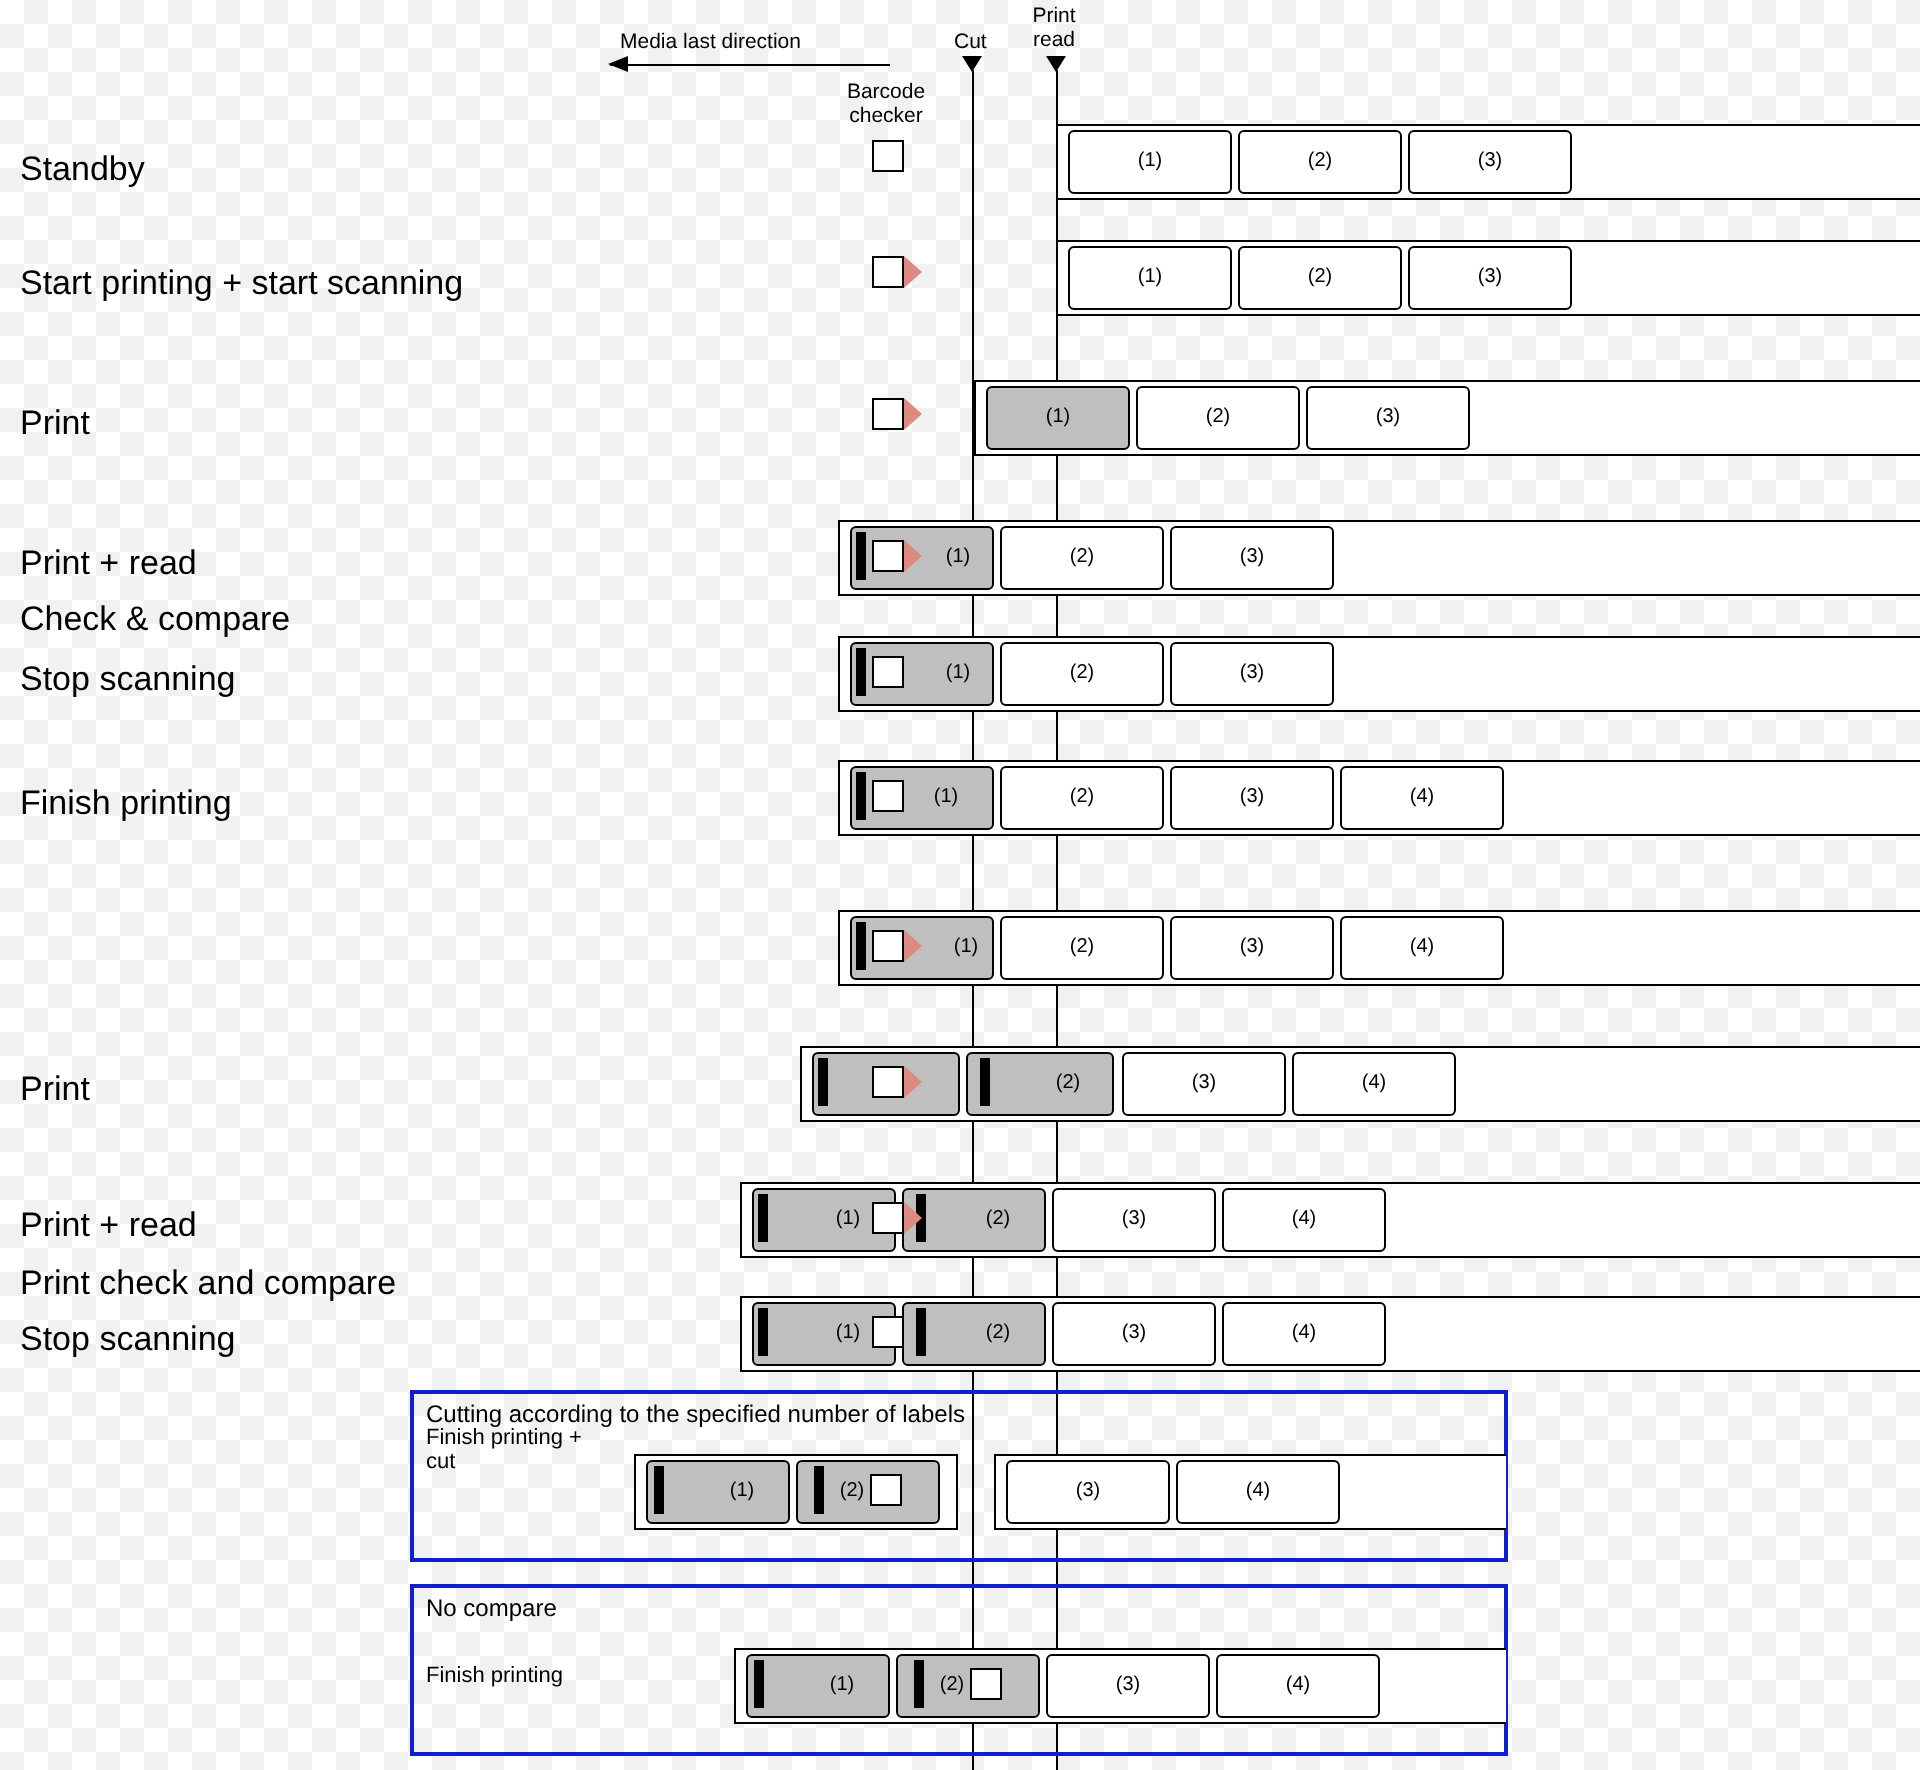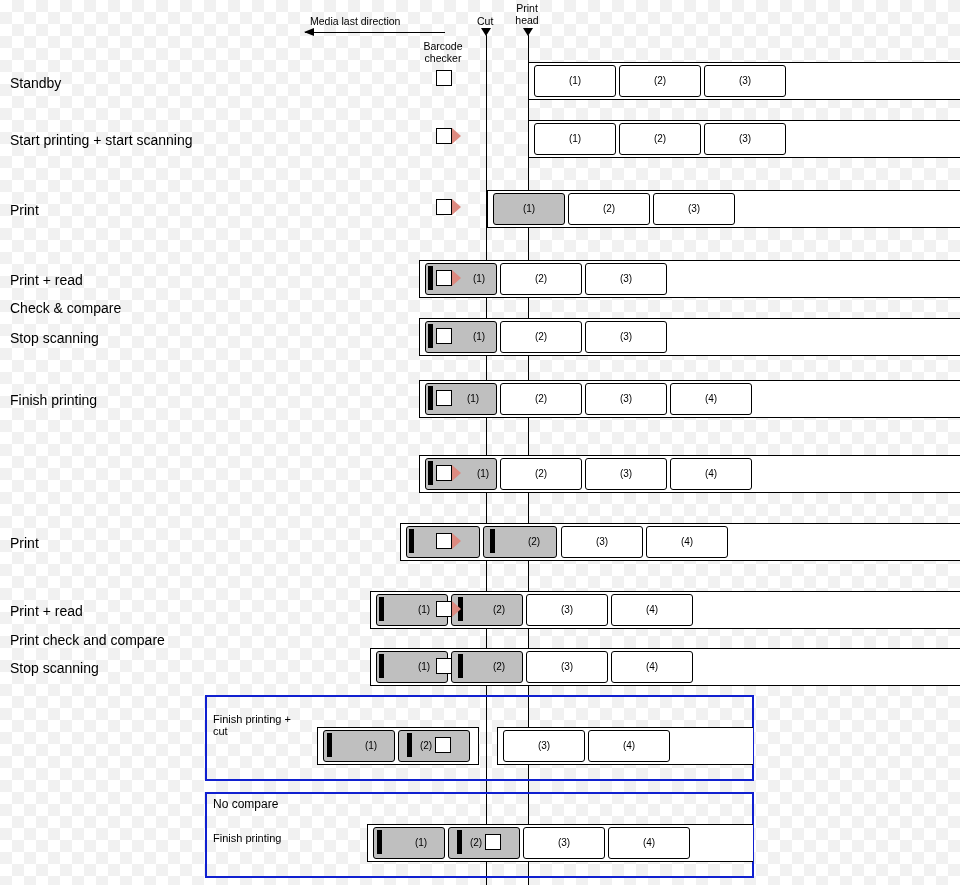--- a/index.html
+++ b/index.html
@@ -15,21 +15,21 @@
     background-color:#fff;
     position:relative;
   }
   .canvas{position:absolute;left:190px;top:0;width:770px;height:885px}
   
   .vline{position:absolute;top:35px;bottom:0;width:0;border-left:1px solid #000}
   .arrow-down{position:absolute;width:0;height:0;border-left:5px solid transparent;border-right:5px solid transparent;border-top:8px solid #000}
   .hdr{position:absolute;font-size:10.5px;text-align:center}
   .feed-arrow{position:absolute;height:1px;background:#000}
   .feed-arrow::before{content:'';position:absolute;left:-1px;top:-4px;border-right:10px solid #000;border-top:4.5px solid transparent;border-bottom:4.5px solid transparent}
-  .row-label{position:absolute;left:-180px;width:230px;font-size:14px}
+  .row-label{position:absolute;left:-180px;width:230px;font-size:17px}
   .strip{position:absolute;height:36px;border-top:1px solid #000;border-bottom:1px solid #000;border-left:1px solid #000;background:#fff}
   .strip.open{border-right:none}
   .cell{position:absolute;top:2px;height:30px;border:1px solid #000;border-radius:3px;background:#fff;text-align:center;font-size:10px}
   .cell.gray{background:#bfbfbf}
   .cell span{position:relative;top:9px}
   .checker{position:absolute;width:14px;height:14px;background:#fff;border:1px solid #000}
   .scan-tri{position:absolute;width:0;height:0;border-top:8px solid transparent;border-bottom:8px solid transparent;border-left:9px solid #000}
   .scan-tri.red{border-left-color:#dd8a80}
   .barcode{position:absolute;width:5px;background:#000}
   .panel{position:absolute;border:2px solid #1020d0}
@@ -41,21 +41,21 @@
 
 <div class="canvas">
 
   <div class="hdr" style="left:120px;top:15px">Media last direction</div>
   <div class="feed-arrow" style="left:115px;top:32px;width:140px"></div>
 
   <div class="hdr" style="left:287px;top:15px">Cut</div>
   <div class="arrow-down" style="left:291px;top:28px"></div>
   <div class="vline" style="left:296px"></div>
 
-  <div class="hdr" style="left:322px;top:2px;width:30px">Print head</div>
+  <div class="hdr" style="left:322px;top:2px;width:30px">Print read</div>
   <div class="arrow-down" style="left:333px;top:28px"></div>
   <div class="vline" style="left:338px"></div>
 
   <div class="hdr" style="left:228px;top:40px;width:50px;text-align:center">Barcode checker</div>
 
   <div class="row-label" style="top:75px">Standby</div>
   <div class="checker" style="left:246px;top:70px"></div>
   <div class="strip open" style="left:338px;top:62px;width:432px">
     <div class="cell" style="left:5px;width:80px"><span>(1)</span></div>
     <div class="cell" style="left:90px;width:80px"><span>(2)</span></div>
@@ -150,20 +150,21 @@
     <div class="cell gray" style="left:5px;width:70px"><span style="left:12px">(1)</span></div>
     <div class="cell gray" style="left:80px;width:70px"><span style="left:12px">(2)</span></div>
     <div class="cell" style="left:155px;width:80px"><span>(3)</span></div>
     <div class="cell" style="left:240px;width:80px"><span>(4)</span></div>
   </div>
   <div class="barcode" style="left:189px;top:654px;height:24px"></div>
   <div class="barcode" style="left:268px;top:654px;height:24px"></div>
   <div class="checker" style="left:246px;top:658px;z-index:3"></div>
 
   <div class="panel" style="left:15px;top:695px;width:545px;height:82px">
+    <div class="panel-title">Cutting according to the specified number of labels</div>
     <div class="sub-row" style="left:6px;top:16px;width:90px">Finish printing + cut</div>
     <div class="strip" style="left:110px;top:30px;width:160px;border-right:1px solid #000">
       <div class="cell gray" style="left:5px;width:70px"><span style="left:12px">(1)</span></div>
       <div class="cell gray" style="left:80px;width:70px"><span style="left:-8px">(2)</span></div>
     </div>
     <div class="barcode" style="left:120px;top:36px;height:24px"></div>
     <div class="barcode" style="left:200px;top:36px;height:24px"></div>
     <div class="checker" style="left:228px;top:40px;z-index:3"></div>
     <div class="strip open" style="left:290px;top:30px;width:255px">
       <div class="cell" style="left:5px;width:80px"><span>(3)</span></div>

